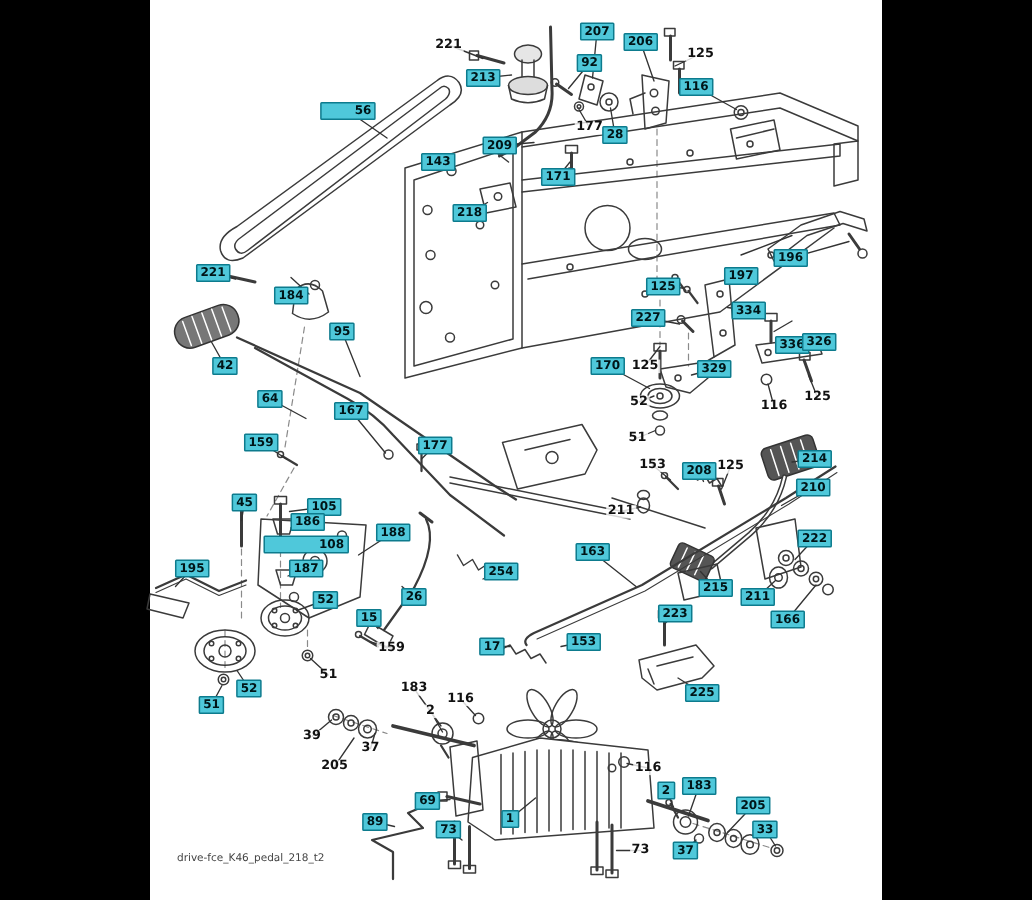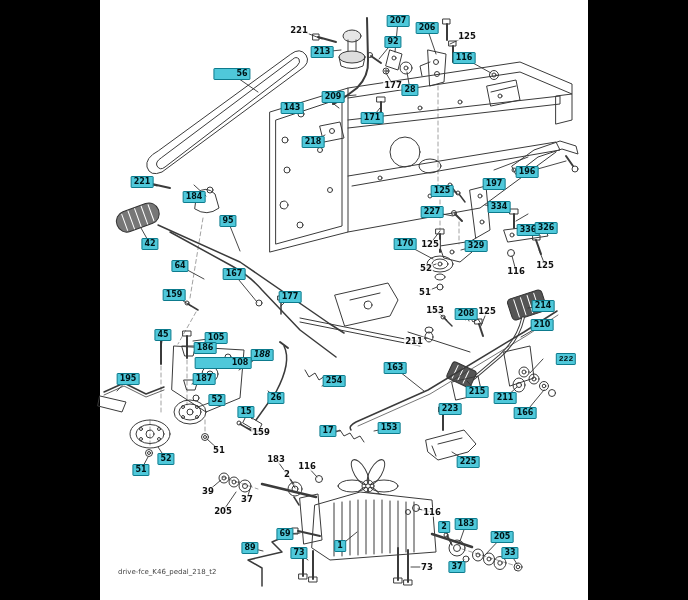--- a/index.html
+++ b/index.html
@@ -447,23 +447,23 @@
       <div class="callout boxed" style="left: 290px; top: 297px;">177</div>
       <div class="callout boxed" style="left: 543px; top: 306px;">214</div>
       <div class="callout plain" style="left: 435px; top: 310px;">153</div>
       <div class="callout plain" style="left: 487px; top: 311px;">125</div>
       <div class="callout boxed" style="left: 466px; top: 314px;">208</div>
       <div class="callout boxed" style="left: 542px; top: 325px;">210</div>
       <div class="callout boxed" style="left: 163px; top: 335px;">45</div>
       <div class="callout boxed" style="left: 216px; top: 338px;">105</div>
       <div class="callout plain" style="left: 414px; top: 341px;">211</div>
       <div class="callout boxed" style="left: 205px; top: 348px;">186</div>
-      <div class="callout boxed" style="left: 262px; top: 355px; font-style: italic;">188</div>
-      <div class="callout boxed" style="left: 566px; top: 359px; font-family: Liberation Mono, monospace;">222</div>
-      <div class="callout boxed" style="left: 223px; top: 363px; padding-left: 36px;">108</div>
+      <div class="callout boxed" style="left: 262px; top: 355px;">188</div>
+      <div class="callout boxed" style="left: 543px; top: 359px;">222</div>
+      <div class="callout boxed" style="left: 204px; top: 363px; padding-left: 36px;">108</div>
       <div class="callout boxed" style="left: 395px; top: 368px;">163</div>
       <div class="callout boxed" style="left: 204px; top: 379px;">187</div>
       <div class="callout boxed" style="left: 128px; top: 379px;">195</div>
       <div class="callout boxed" style="left: 334px; top: 381px;">254</div>
       <div class="callout boxed" style="left: 477px; top: 392px;">215</div>
       <div class="callout boxed" style="left: 276px; top: 398px;">26</div>
       <div class="callout boxed" style="left: 505px; top: 398px;">211</div>
       <div class="callout boxed" style="left: 217px; top: 400px;">52</div>
       <div class="callout boxed" style="left: 450px; top: 409px;">223</div>
       <div class="callout boxed" style="left: 246px; top: 412px;">15</div>

